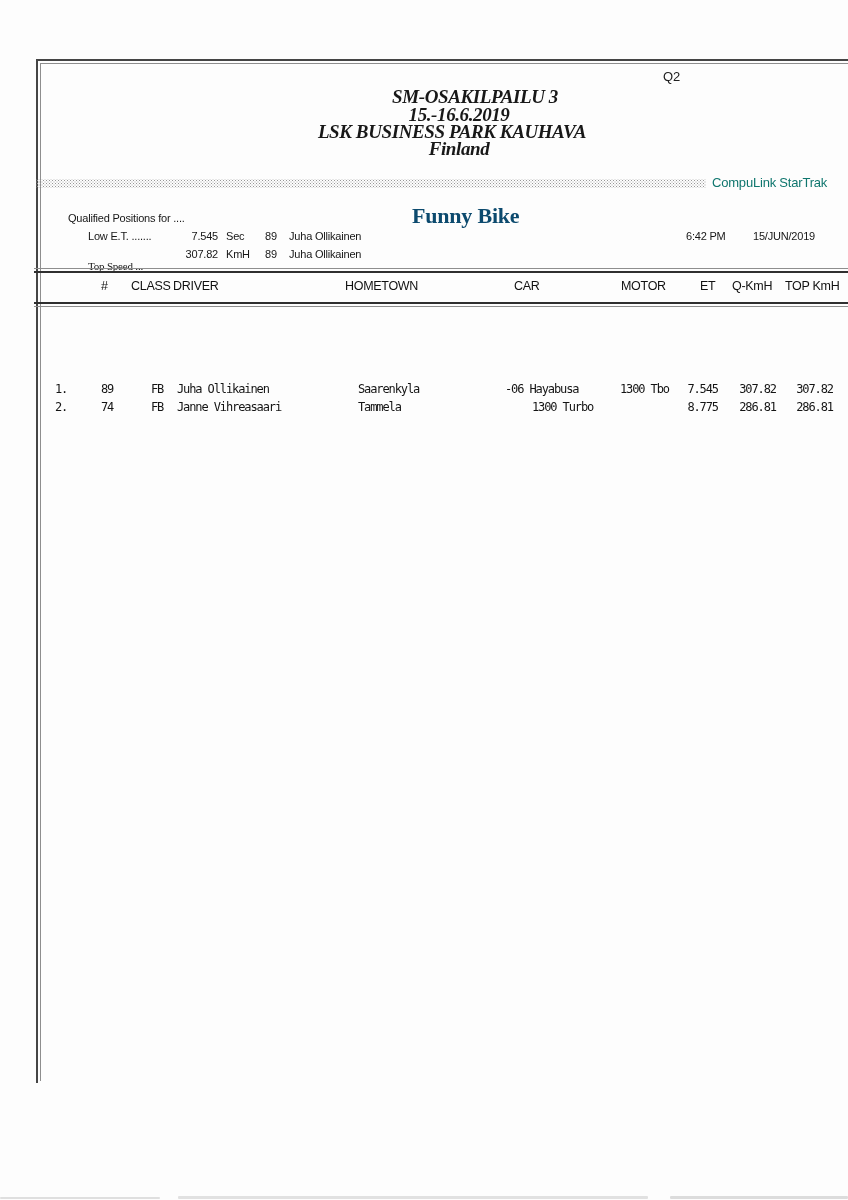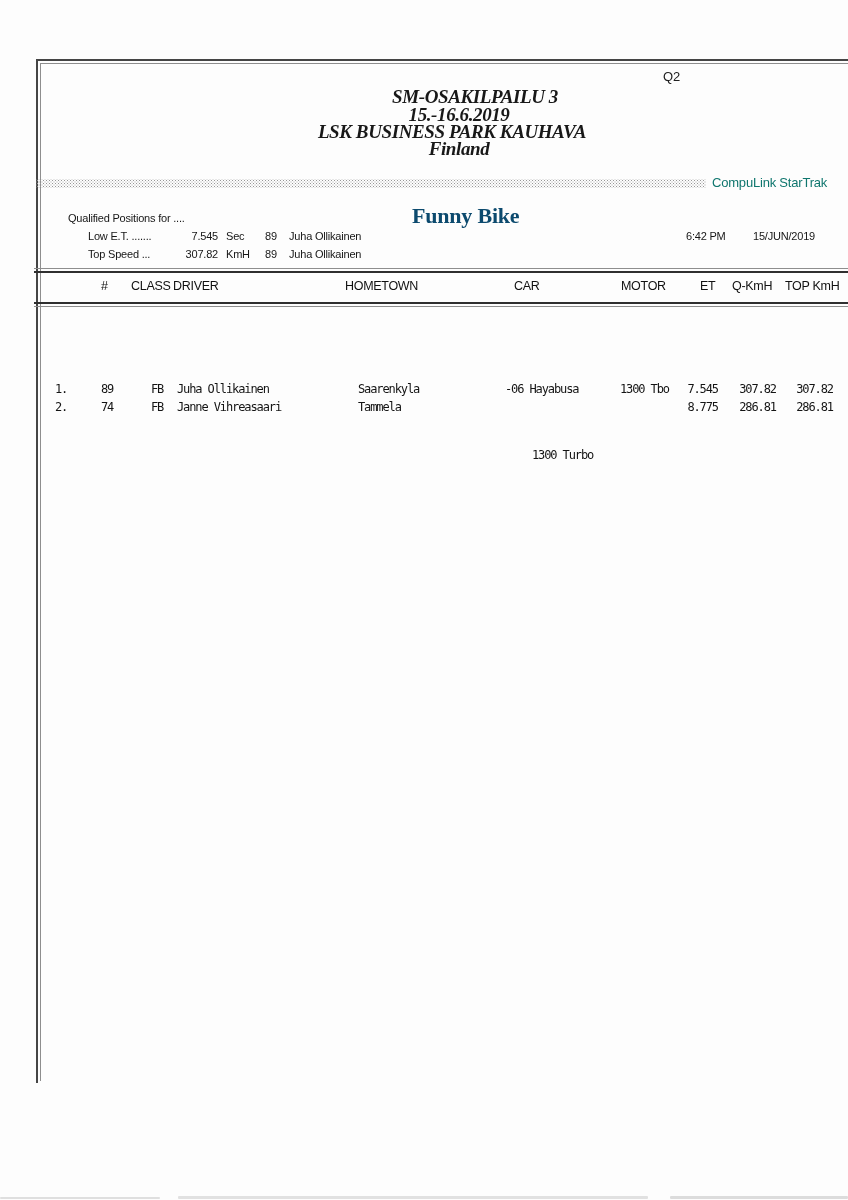--- a/index.html
+++ b/index.html
@@ -54,21 +54,21 @@
   .num-r{display:inline-block;text-align:right;}
 
   .row{position:absolute;left:0;width:848px;height:16px;}
   .row .cell{position:absolute;top:0;}
   .cl-pos{left:55px;}
   .cl-num{left:101px;}
   .cl-class{left:151px;}
   .cl-driver{left:177px;}
   .cl-home{left:358px;}
   .cl-car1{left:505px;}
-  .cl-car2{left:532px;margin-top:48px;}
+  .cl-car2{left:532px;}
   .cl-motor{left:620px;}
   .cl-et{left:660px;width:58px;text-align:right;}
   .cl-q{left:718px;width:58px;text-align:right;}
   .cl-top{left:775px;width:58px;text-align:right;}
 
   
   .h-pos{left:101px;}
   .h-class{left:131px;}
   .h-driver{left:173px;}
   .h-home{left:345px;}
@@ -108,21 +108,21 @@
     <span class="abs num-r" style="left:160px;top:0;width:58px;text-align:right;">7.545</span>
     <span class="abs" style="left:226px;top:0;">Sec</span>
     <span class="abs" style="left:265px;top:0;">89</span>
     <span class="abs" style="left:289px;top:0;">Juha Ollikainen</span>
   </div>
 
   <div class="abs ptext" style="left:686px;top:230px;">6:42 PM</div>
   <div class="abs ptext" style="left:753px;top:230px;">15/JUN/2019</div>
 
   <div class="abs ptext" style="left:0;top:248px;width:848px;height:16px;">
-    <span class="abs" style="left:88px;top:0;">Top Speed ...</span>
+    <span class="abs" style="left:88px;top:12px;font-family:Liberation Serif, serif;">Top Speed ...</span>
     <span class="abs num-r" style="left:160px;top:0;width:58px;text-align:right;">307.82</span>
     <span class="abs" style="left:226px;top:0;">KmH</span>
     <span class="abs" style="left:265px;top:0;">89</span>
     <span class="abs" style="left:289px;top:0;">Juha Ollikainen</span>
   </div>
 
   <div class="line light" style="left:34px;top:268px;width:814px;height:1px;"></div>
   <div class="line" style="left:34px;top:271px;width:814px;height:2px;background:#2f2f2f;"></div>
 
   <div class="abs col-head" style="left:0;top:279px;width:848px;height:16px;">

